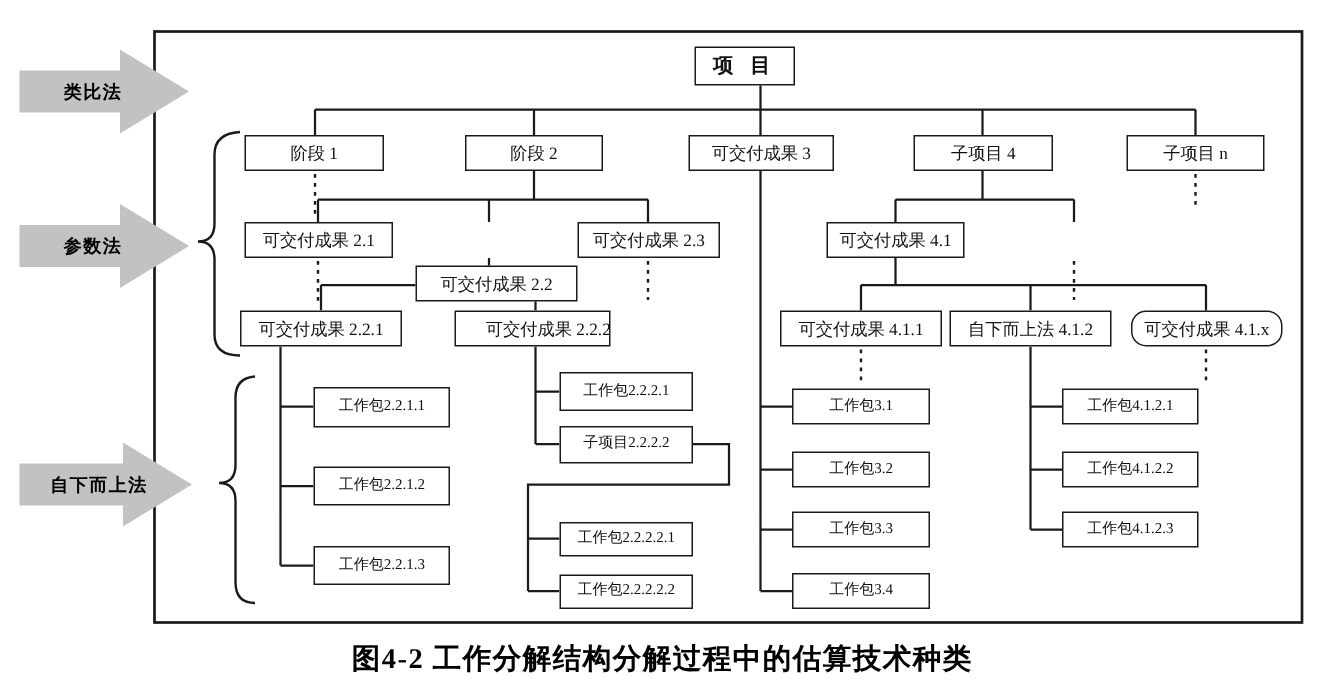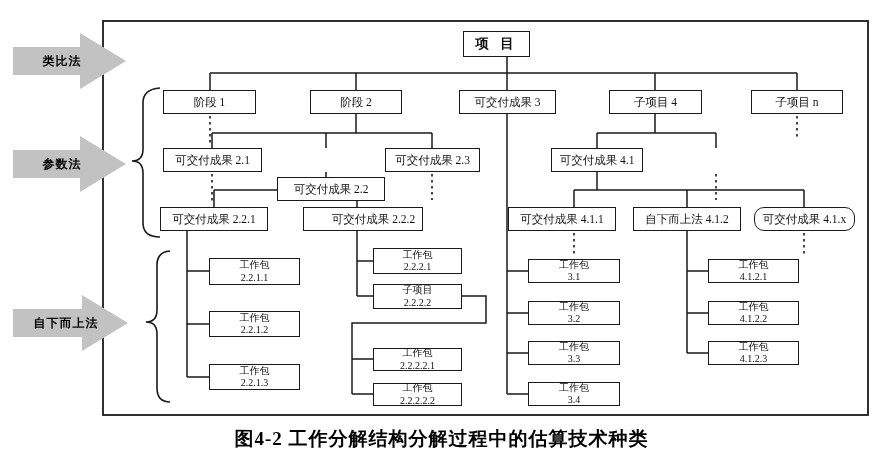--- a/index.html
+++ b/index.html
@@ -9,21 +9,21 @@
     overflow:hidden;
   }
   #stage svg { position:absolute; left:0; top:0; }
   .node {
     position:absolute; box-sizing:border-box; background:#fff;
     border:1.5px solid #1a1a1a; display:flex; align-items:center;
     justify-content:center; font-size:11.5px; white-space:nowrap;
     color:#111;
   }
   .node.root { font-weight:bold; font-size:13.5px; letter-spacing:4px; }
-  .node.wp { flex-direction:column; font-size:10px; line-height:1.25; }
+  .node.wp { flex-direction:row; font-size:10px; line-height:1.25; }
   .node.wp span { display:block; }
   .method-label {
     position:absolute; display:flex; align-items:center; justify-content:center;
     font-weight:bold; font-size:12px; letter-spacing:1px; color:#000;
   }
   .caption {
     position:absolute; left:0; top:426px; width:883px; text-align:center;
     font-weight:bold; font-size:19px; color:#000; letter-spacing:1px;
   }
 </style>
@@ -72,22 +72,22 @@
   <div class="node" style="left:459px;top:90px;width:97px;height:24px;">可交付成果 3</div>
   <div class="node" style="left:609px;top:90px;width:93px;height:24px;">子项目 4</div>
   <div class="node" style="left:751px;top:90px;width:92px;height:24px;">子项目 n</div>
 
   <div class="node" style="left:163px;top:148px;width:99px;height:24px;">可交付成果 2.1</div>
   <div class="node" style="left:277px;top:148px;width:108px;height:24px;margin-top:29px;">可交付成果 2.2</div>
   <div class="node" style="left:385px;top:148px;width:95px;height:24px;">可交付成果 2.3</div>
   <div class="node" style="left:551px;top:148px;width:92px;height:24px;">可交付成果 4.1</div>
 
   <div class="node" style="left:160px;top:207px;width:108px;height:24px;">可交付成果 2.2.1</div>
-  <div class="node" style="left:303px;top:207px;width:120px;height:24px;padding-left:21px;">可交付成果 2.2.2</div>
-  <div class="node" style="left:508px;top:207px;width:108px;height:24px;">可交付成果 4.1.1</div>
+  <div class="node" style="left:303px;top:207px;width:104px;height:24px;padding-left:21px;">可交付成果 2.2.2</div>
+  <div class="node" style="left:520px;top:207px;width:108px;height:24px;">可交付成果 4.1.1</div>
   <div class="node" style="left:633px;top:207px;width:108px;height:24px;">自下而上法 4.1.2</div>
   <div class="node" style="left:754px;top:207px;width:101px;height:24px;border-radius:10px;">可交付成果 4.1.x</div>
 
   <div class="node wp" style="left:209px;top:258px;width:91px;height:27px;">
     <span>工作包</span>
     <span>2.2.1.1</span>
   </div>
   <div class="node wp" style="left:209px;top:311px;width:91px;height:26px;">
     <span>工作包</span>
     <span>2.2.1.2</span>

